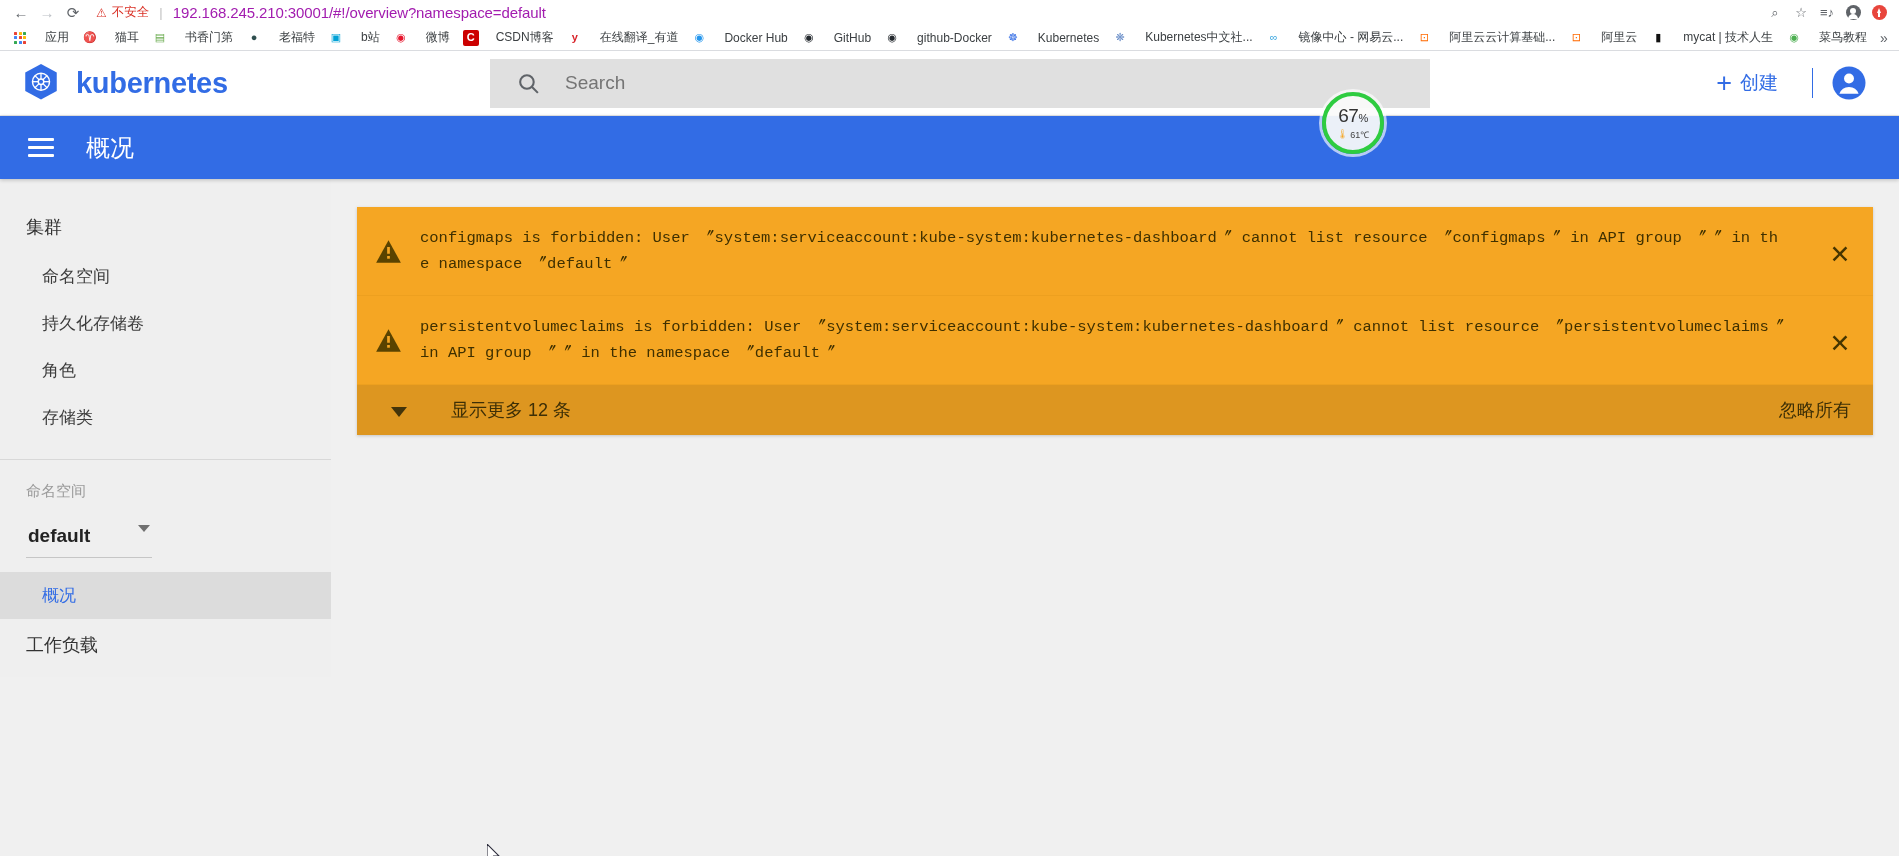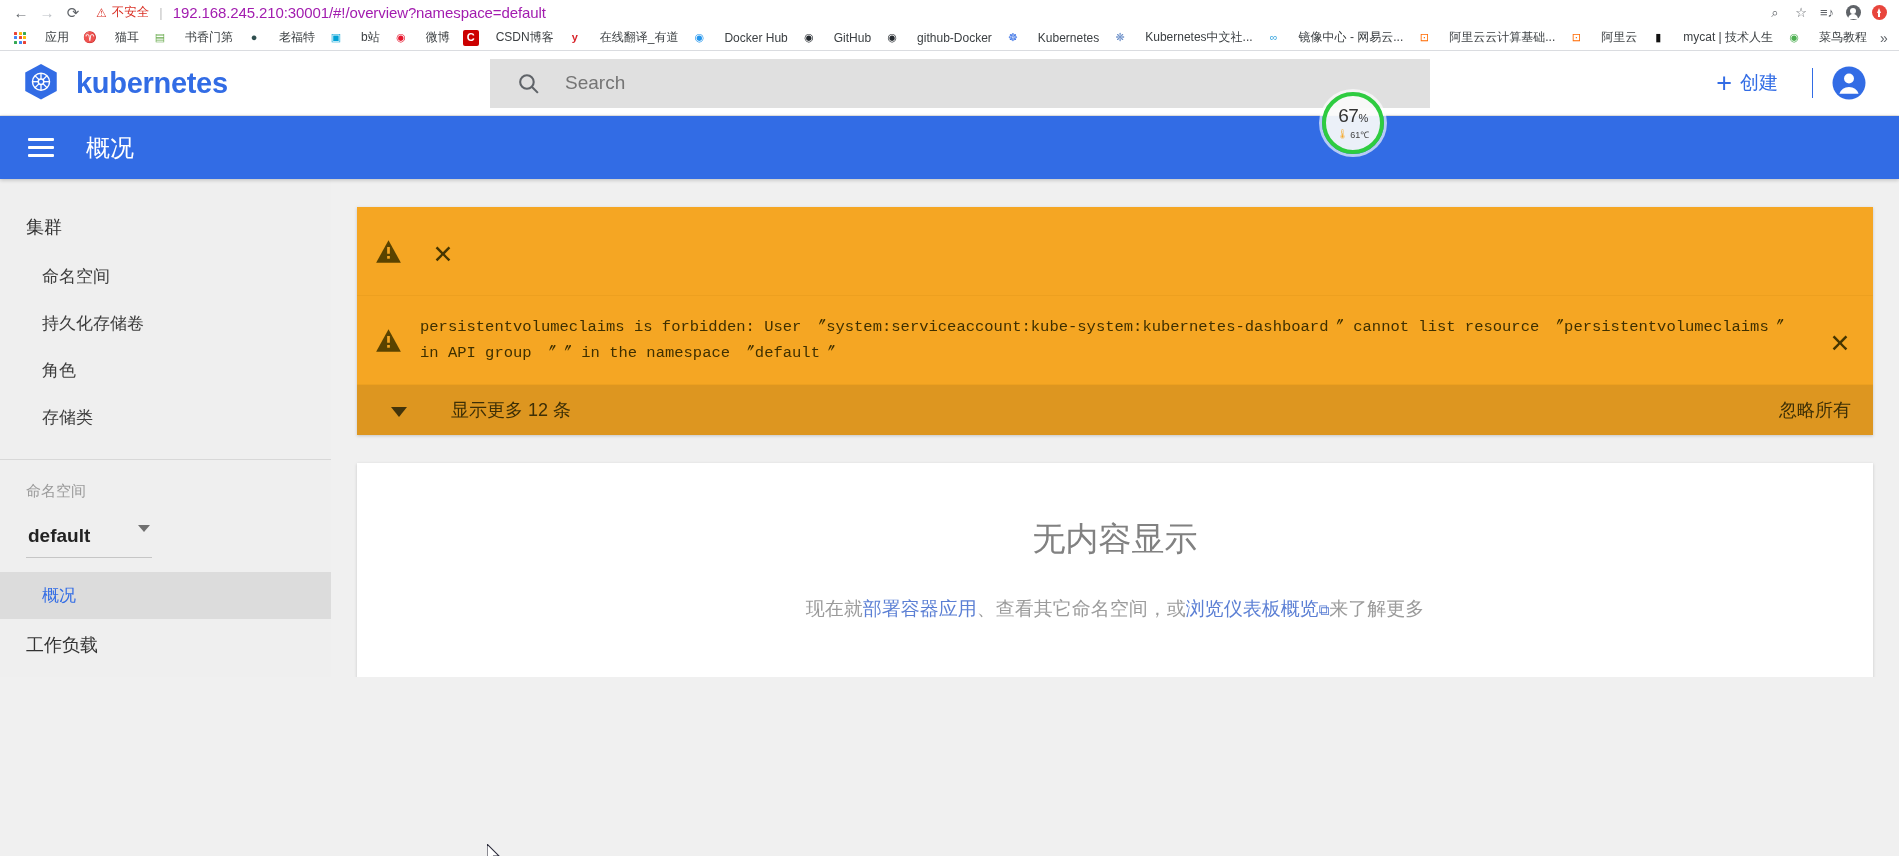--- a/index.html
+++ b/index.html
@@ -598,20 +598,21 @@
       <div class="alerts">
 
         <div class="alert-row">
           <span class="alert-ico">
             <svg width="27" height="25" viewBox="0 0 24 22">
               <polygon points="12,1 23,21 1,21" fill="#5a4300"></polygon>
               <rect x="10.8" y="7" width="2.4" height="6" fill="#f5a623"></rect>
               <rect x="10.8" y="15" width="2.4" height="2.4" fill="#f5a623"></rect>
             </svg>
           </span>
+          <div class="alert-msg">configmaps is forbidden: User 〞system:serviceaccount:kube-system:kubernetes-dashboard〞 cannot list resource 〞configmaps〞 in API group 〞〞 in the namespace 〞default〞</div>
           <div class="alert-close">✕</div>
         </div>
 
         <div class="alert-row">
           <span class="alert-ico">
             <svg width="27" height="25" viewBox="0 0 24 22">
               <polygon points="12,1 23,21 1,21" fill="#5a4300"></polygon>
               <rect x="10.8" y="7" width="2.4" height="6" fill="#f5a623"></rect>
               <rect x="10.8" y="15" width="2.4" height="2.4" fill="#f5a623"></rect>
             </svg>
@@ -620,26 +621,20 @@
           <div class="alert-close">✕</div>
         </div>
 
         <div class="alerts-footer">
           <span class="chev-down"></span>
           <span class="show-more">显示更多 12 条</span>
           <span class="ignore-all">忽略所有</span>
         </div>
       </div>
 
-      <div class="empty-card">
-        <div class="empty-title">无内容显示</div>
-        <div class="empty-sub">
-          <span>现在就</span><a href="#">部署容器应用</a><span>、查看其它命名空间，或</span><a href="#">浏览仪表板概览</a><span class="ext-ico">⧉</span><span>来了解更多</span>
-        </div>
-      </div>
 
     </div>
   </div>
 
   <svg class="cursor" viewBox="0 0 14 21">
     <polygon points="0,0 0,16.5 4,12.8 6.6,19 9.2,17.9 6.7,12 12,12" fill="#ffffff" stroke="#2b2b3a" stroke-width="1.1"></polygon>
   </svg>
 </div>
 
 </body></html>

